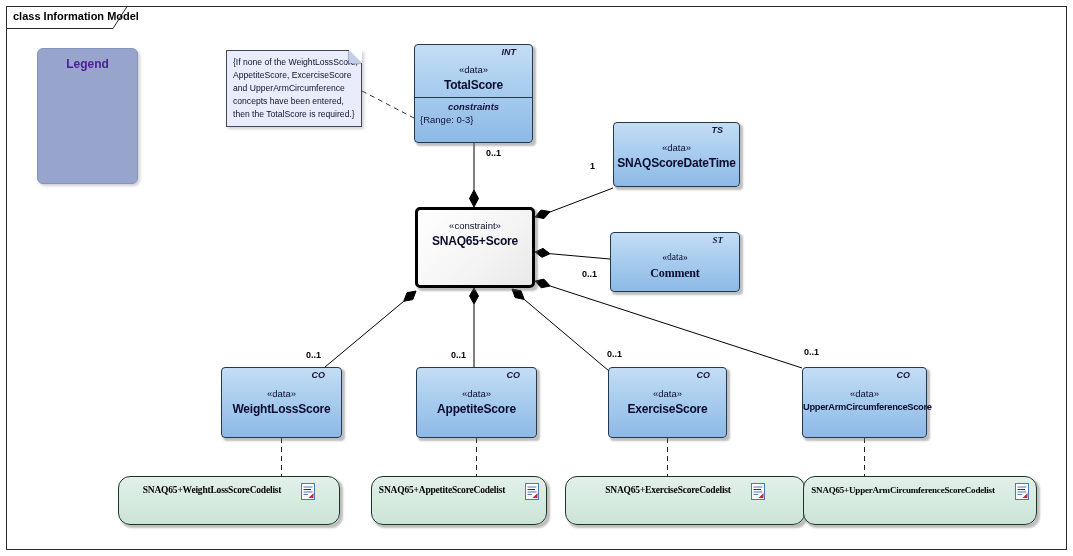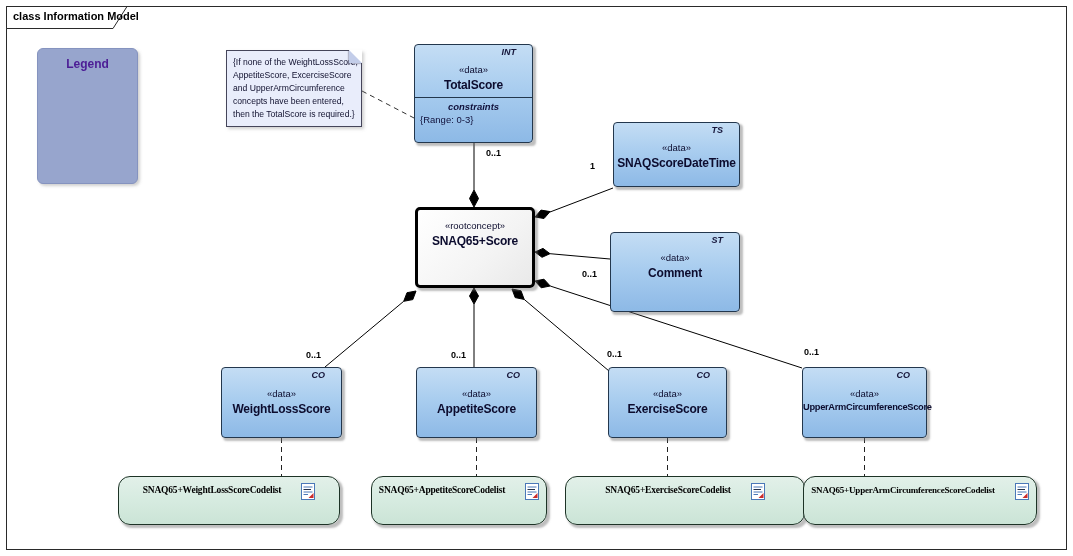--- a/index.html
+++ b/index.html
@@ -137,31 +137,31 @@
   <div class="node" style="left:414px;top:44px;width:119px;height:99px;">
     <span class="tag">INT</span>
     <div class="ctext stereo" style="top:19px;">«data»</div>
     <div class="ctext cname" style="top:33px;">TotalScore</div>
     <div class="compart-divider"></div>
     <div class="compart-label">constraints</div>
     <div class="constraint-text">{Range: 0-3}</div>
   </div>
 
   <div class="node root-node" style="left:415px;top:207px;width:120px;height:81px;">
-    <div class="ctext stereo" style="top:10px;">«rootconcept»</div>
+    <div class="ctext stereo" style="top:10px;">«constraint»</div>
     <div class="ctext cname" style="top:24px;">SNAQ65+Score</div>
   </div>
 
   <div class="node" style="left:613px;top:122px;width:127px;height:65px;">
     <span class="tag">TS</span>
     <div class="ctext stereo" style="top:19px;">«data»</div>
     <div class="ctext cname" style="top:33px;">SNAQScoreDateTime</div>
   </div>
 
-  <div class="node" style="left:610px;top:232px;width:130px;height:80px;">
+  <div class="node" style="left:610px;top:232px;width:130px;height:60px;font-family:Liberation Serif, serif;">
     <span class="tag">ST</span>
     <div class="ctext stereo" style="top:19px;">«data»</div>
     <div class="ctext cname" style="top:33px;">Comment</div>
   </div>
 
   <div class="node" style="left:221px;top:367px;width:121px;height:71px;">
     <span class="tag">CO</span>
     <div class="ctext stereo" style="top:20px;">«data»</div>
     <div class="ctext cname" style="top:34px;">WeightLossScore</div>
   </div>

